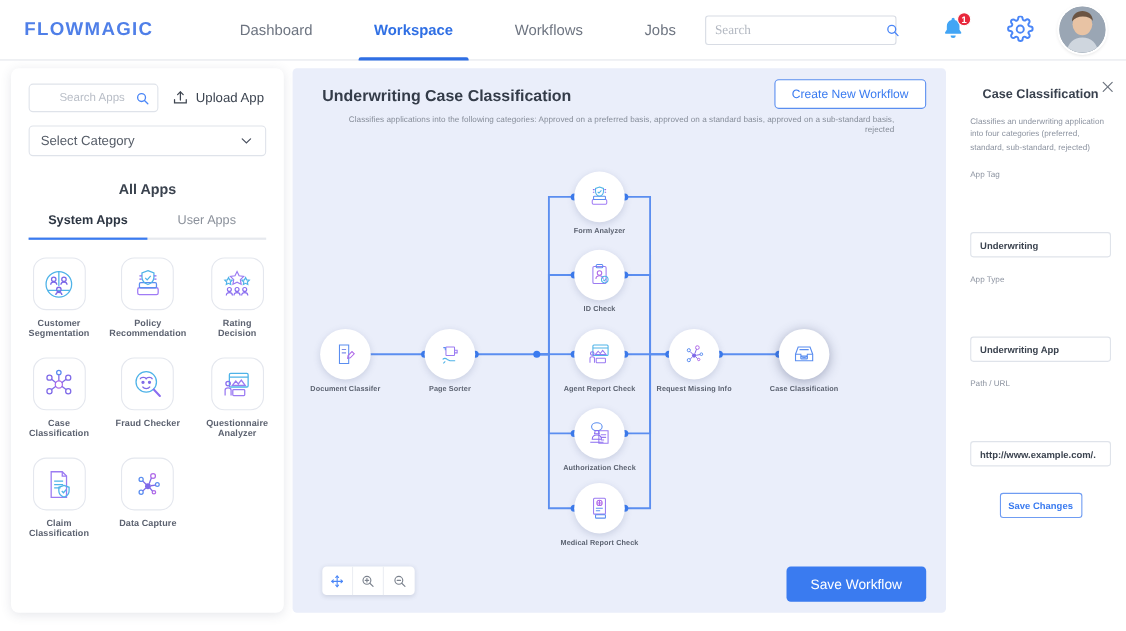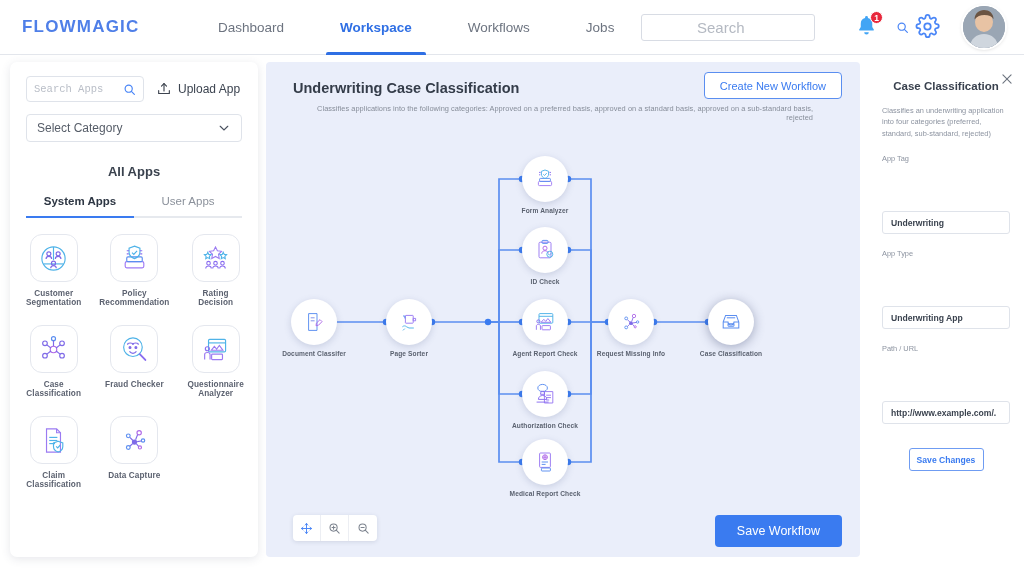--- a/index.html
+++ b/index.html
@@ -29,22 +29,22 @@
   .nav-item.active::after {
     content:""; position:absolute; left:14px; right:14px; bottom:0;
     height:3px; background:#2f6fe4; border-radius:2px 2px 0 0;
   }
   .hsearch {
     position:absolute; left:641px; top:14px; width:174px; height:27px;
     border:1px solid #d8dce4; border-radius:3px; background:#fff;
     display:flex; align-items:center; padding:0 8px;
   }
   .hsearch input {
-    border:none; outline:none; flex:1; font-size:15px; color:#4a4f58;
-    font-family:Liberation Sans, sans-serif; background:transparent;margin-left:47px;
+    border:none; outline:none; flex:1; font-size:12px; color:#4a4f58;
+    font-family:Liberation Serif, serif; background:transparent;
   }
   .hsearch input::placeholder { color:#b4b9c2; }
   .mag { width:13px; height:13px; flex:none; }
 
   .bell-wrap { position:absolute; left:855px; top:14px; width:26px; height:28px; cursor:pointer; }
   .badge {
     position:absolute; right:-2px; top:-3px; min-width:13px; height:13px;
     background:#e8283c; color:#fff; border-radius:50%;
     font-size:8.5px; line-height:13px; text-align:center; font-weight:700;
     border:1.5px solid #fff;
@@ -63,21 +63,21 @@
     box-shadow:0 2px 10px rgba(60,70,100,.13);
     padding:14px 16px 0 16px; overflow:hidden;
   }
   .sb-top { display:flex; align-items:center; gap:12px; }
   .appsearch {
     flex:none; width:118px; height:26px; border:1px solid #dfe3ea; border-radius:4px;
     display:flex; align-items:center; padding:0 7px; background:#fff;
   }
   .appsearch input {
     border:none; outline:none; width:100%; font-size:10.5px; color:#4a4f58;
-    font-family:Liberation Mono, monospace; background:transparent;
+    font-family:Liberation Sans, sans-serif; background:transparent;margin-left:20px;
   }
   .appsearch input::placeholder { color:#b9bec7; }
   .upload { display:flex; align-items:center; gap:6px; cursor:pointer; }
   .upload-label { font-size:12px; color:#3c4450; }
   .category {
     margin-top:12px; height:28px; border:1px solid #dfe3ea; border-radius:4px;
     display:flex; align-items:center; justify-content:space-between;
     padding:0 10px; cursor:pointer; background:#fff;
   }
   .category span { font-size:12px; color:#565d68; }

